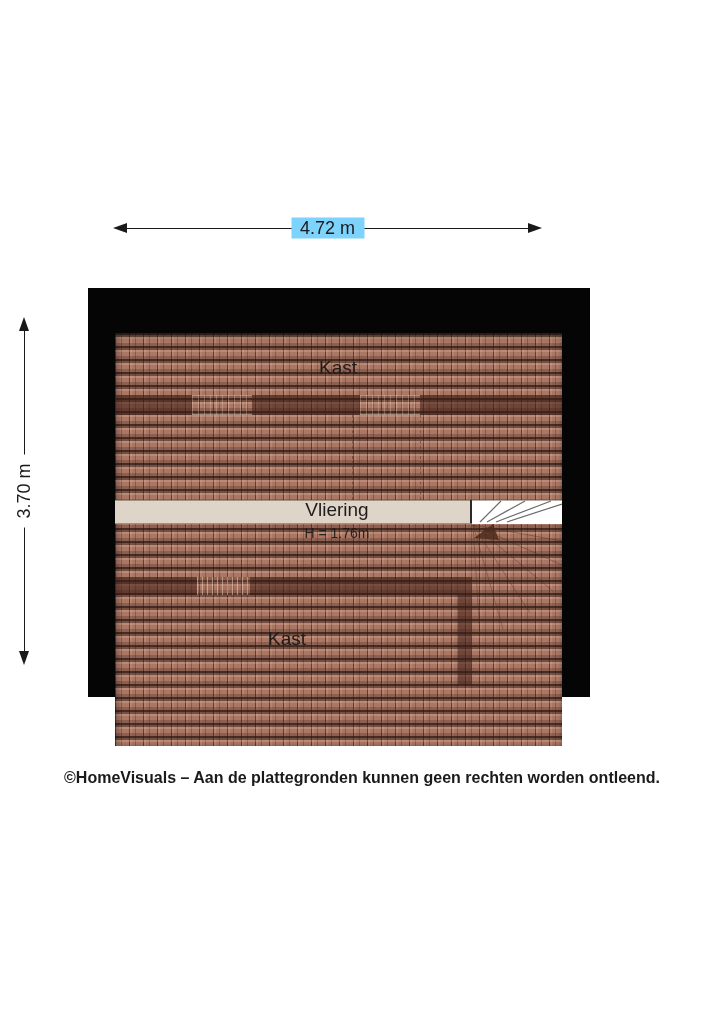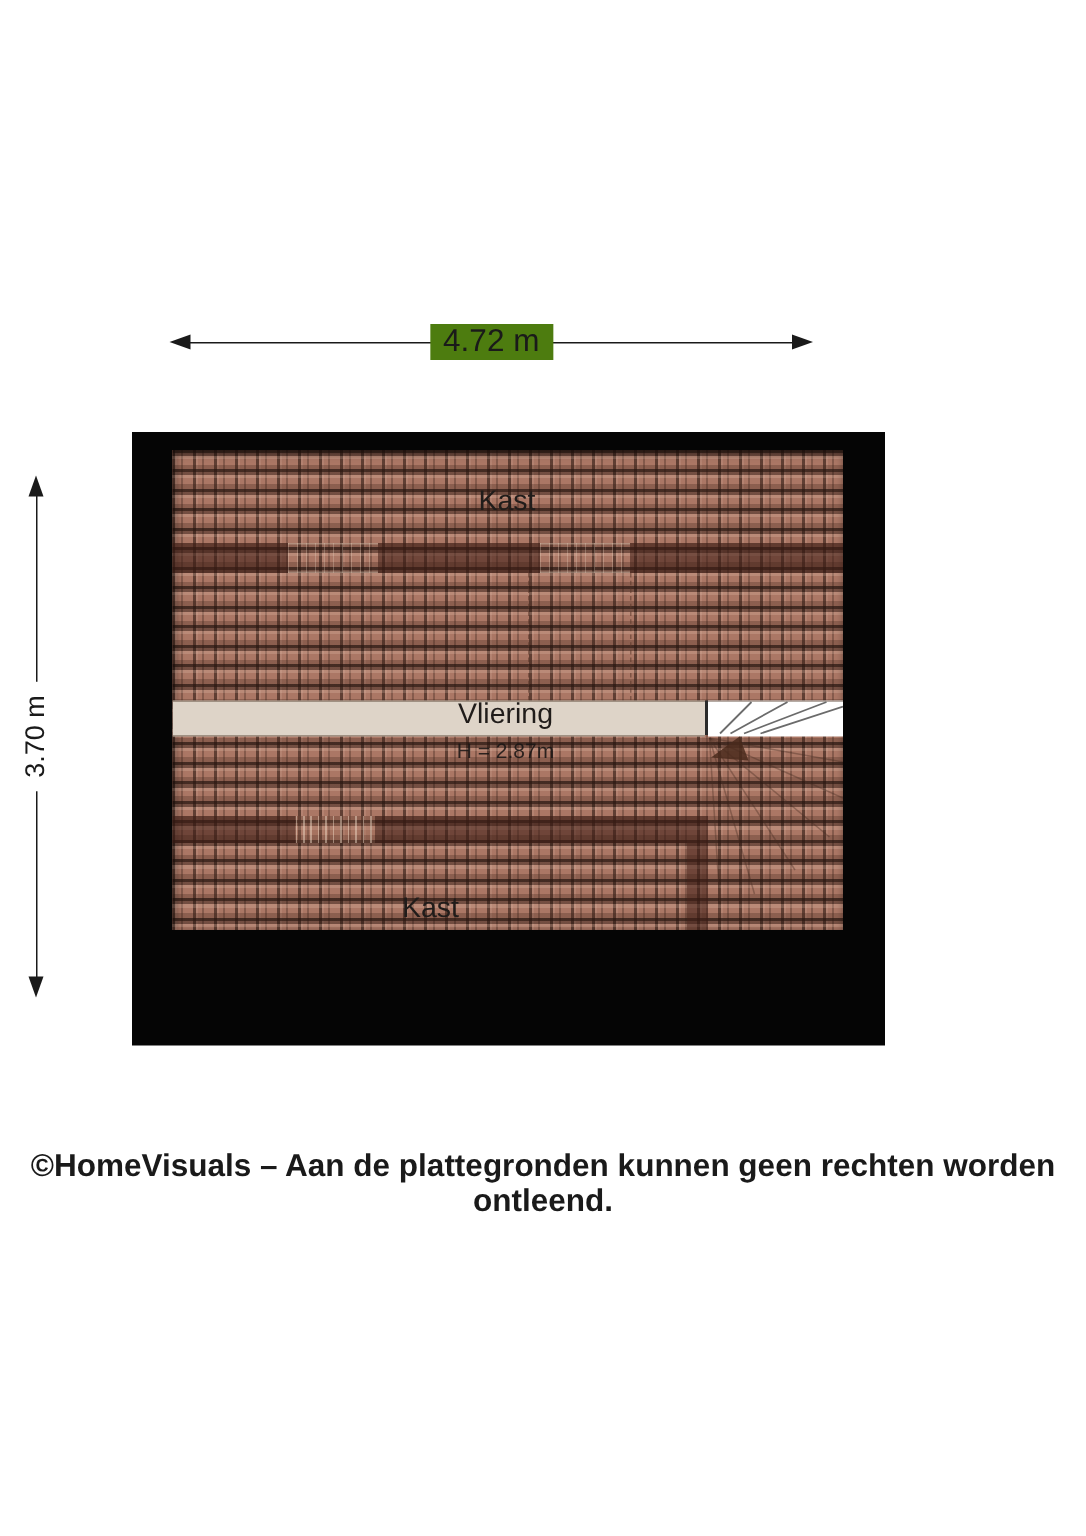--- a/index.html
+++ b/index.html
@@ -5,38 +5,38 @@
   html,body{margin:0;padding:0;background:#ffffff;}
   .page{
     position:relative;width:724px;height:1024px;background:#ffffff;overflow:hidden;
     font-family:"Liberation Sans", sans-serif;color:#1a1a1a;
   }
   
   .dim-h{position:absolute;left:113px;top:221px;width:429px;height:15px;}
   .dim-h .line{position:absolute;left:4px;right:4px;top:7px;height:1px;background:#1a1a1a;}
   .dim-h .label{
     position:absolute;left:50%;top:7px;transform:translate(-50%,-50%);
-    background:#4d7c0f;padding:0 9px;font-size:21px;white-space:nowrap;
+    background:#7dd3fc;padding:0 9px;font-size:18px;white-space:nowrap;
   }
   .arrow{position:absolute;width:0;height:0;}
   .arrow.left {left:0;top:2px;border-top:5px solid transparent;border-bottom:5px solid transparent;border-right:14px solid #1a1a1a;}
   .arrow.right{right:0;top:2px;border-top:5px solid transparent;border-bottom:5px solid transparent;border-left:14px solid #1a1a1a;}
   .dim-v{position:absolute;left:17px;top:317px;width:15px;height:348px;}
   .dim-v .line{position:absolute;top:4px;bottom:4px;left:7px;width:1px;background:#1a1a1a;}
   .dim-v .label{
     position:absolute;left:7px;top:50%;transform:translate(-50%,-50%) rotate(-90deg);
     background:#ffffff;padding:0 9px;font-size:18px;white-space:nowrap;
   }
   .arrow.up  {top:0;left:2px;border-left:5px solid transparent;border-right:5px solid transparent;border-bottom:14px solid #1a1a1a;}
   .arrow.down{bottom:0;left:2px;border-left:5px solid transparent;border-right:5px solid transparent;border-top:14px solid #1a1a1a;}
 
   
   .plan{position:absolute;left:88px;top:288px;width:502px;height:409px;background:#050505;}
   .interior{
-    position:absolute;left:27px;top:12px;width:447px;height:320px;overflow:hidden;
+    position:absolute;left:27px;top:45px;width:447px;height:413px;overflow:hidden;
     background-color:#ab7765;
     background-image:
       repeating-linear-gradient(180deg,
         rgba(40,22,16,0.78) 0px, rgba(40,22,16,0.78) 2px,
         rgba(25,12,8,0.38) 2px, rgba(25,12,8,0.38) 4px,
         rgba(255,225,205,0.18) 4px, rgba(255,225,205,0.18) 6px,
         rgba(0,0,0,0) 6px, rgba(0,0,0,0) 10px,
         rgba(60,32,22,0.28) 10px, rgba(60,32,22,0.28) 13px),
       repeating-linear-gradient(90deg,
         rgba(45,25,18,0.60) 0px, rgba(45,25,18,0.60) 1.5px,
@@ -66,21 +66,21 @@
     border-top:1px solid rgba(110,90,75,0.5);
   }
   .overlay-svg{position:absolute;left:0;top:0;width:447px;height:352px;pointer-events:none;}
 
   .room-label{position:absolute;transform:translate(-50%,-50%);white-space:nowrap;color:#201c1a;}
   .lbl-kast{font-size:19px;}
   .lbl-vliering{font-size:19px;text-align:center;}
   .lbl-height{font-size:14px;color:rgba(25,22,20,0.88);}
 
   
-  .footer{position:absolute;left:0;top:766px;width:724px;text-align:center;font-weight:bold;font-size:21px;line-height:23px;}
+  .footer{position:absolute;left:0;top:766px;width:724px;text-align:center;font-weight:bold;font-size:16px;line-height:23px;}
 </style>
 </head>
 <body>
 
 <div class="page">
 
   <div class="dim-h">
     <div class="line"></div>
     <div class="arrow left"></div>
     <div class="arrow right"></div>
@@ -128,21 +128,21 @@
           <line x1="358" y1="192" x2="438" y2="258"></line>
           <line x1="358" y1="192" x2="415" y2="280"></line>
           <line x1="358" y1="192" x2="388" y2="296"></line>
           <line x1="358" y1="192" x2="365" y2="303"></line>
         </g>
         <polygon points="378,191 359,205 384,207" fill="#4a2a1c" opacity="0.85"></polygon>
       </svg>
 
       <span class="room-label lbl-kast" style="left:223px;top:35px;">Kast</span>
       <span class="room-label lbl-vliering" style="left:222px;top:177px;">Vliering</span>
-      <span class="room-label lbl-height" style="left:222px;top:200px;">H = 2.87m</span>
+      <span class="room-label lbl-height" style="left:222px;top:200px;">H = 1.76m</span>
       <span class="room-label lbl-kast" style="left:172px;top:306px;">Kast</span>
     </div>
   </div>
 
   <div class="footer">
     <div>©HomeVisuals – Aan de plattegronden kunnen geen rechten worden ontleend.</div>
   </div>
 
 </div>
 

